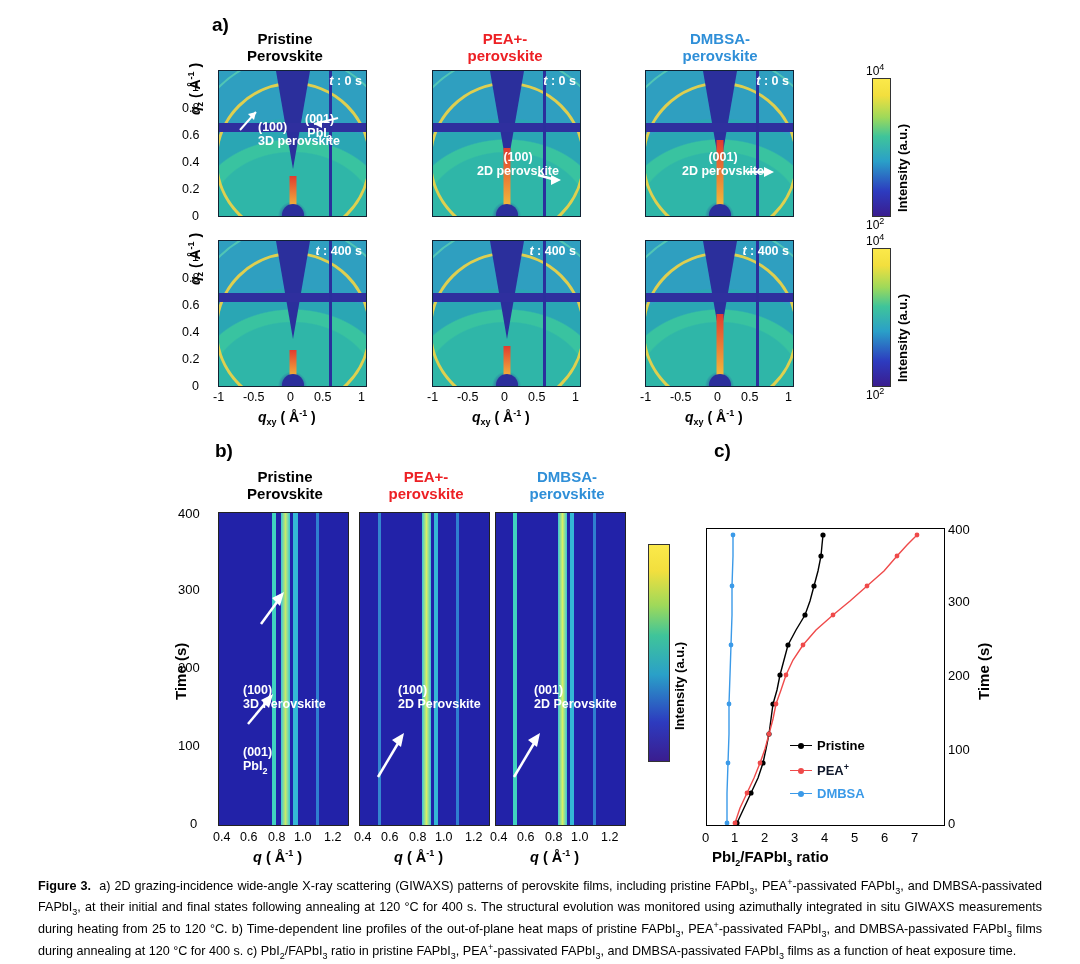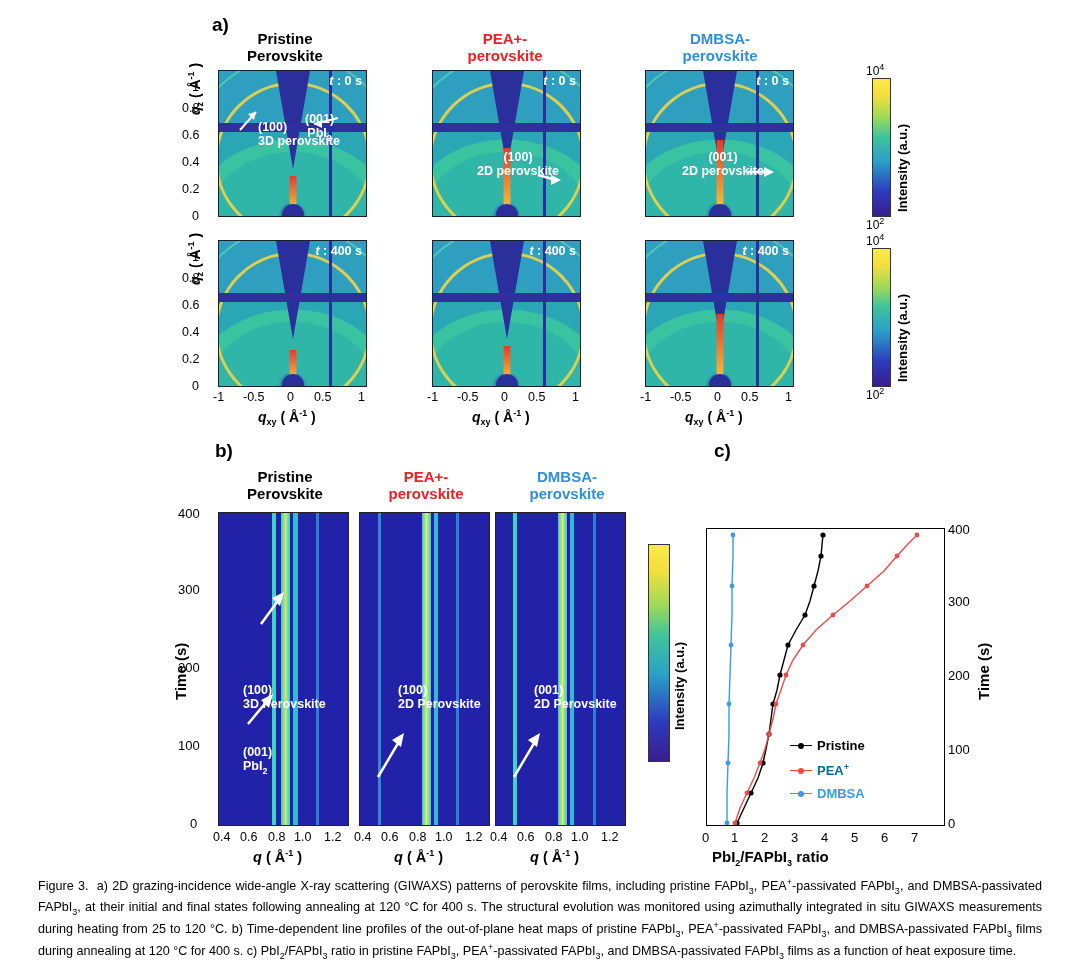--- a/index.html
+++ b/index.html
@@ -71,21 +71,21 @@
   .cplot{position:absolute;border:1px solid #000;background:#fff;overflow:hidden;}
   .legend-row{position:absolute;font-size:13px;font-weight:bold;display:flex;align-items:center;gap:5px;}
   .lg-line{width:22px;height:0;border-top:1.6px solid;}
   .lg-dot{width:6px;height:6px;border-radius:50%;position:absolute;left:8px;}
 
   
   .caption{
     position:absolute;left:38px;top:876px;width:1004px;
     font-size:12.6px;line-height:1.5;text-align:justify;color:#000;
   }
-  .caption b{font-weight:normal;}
+  .caption b{font-weight:bold;}
   sub{font-size:9px;}
   sup{font-size:9px;}
 </style>
 </head>
 <body>
 
 <div class="fig">
 
   <div class="panel-letter" style="left:212px;top:14px;position:absolute;">a)</div>
 
@@ -389,21 +389,21 @@
       </g>
     </svg>
   </div>
 
   <div class="legend-row" style="left:790px;top:738px;color:#000;">
     <span class="lg-line" style="border-color:#000;position:relative;">
       <span class="lg-dot" style="background:#000;top:-3px;"></span>
     </span>
     <span>Pristine</span>
   </div>
-  <div class="legend-row" style="left:790px;top:762px;color:#0369a1;">
+  <div class="legend-row" style="left:790px;top:762px;color:#0f172a;">
     <span class="lg-line" style="border-color:#ef4a4a;position:relative;">
       <span class="lg-dot" style="background:#ef4a4a;top:-3px;"></span>
     </span>
     <span>PEA<sup>+</sup></span>
   </div>
   <div class="legend-row" style="left:790px;top:786px;color:#3b9ae8;">
     <span class="lg-line" style="border-color:#3b9ae8;position:relative;">
       <span class="lg-dot" style="background:#3b9ae8;top:-3px;"></span>
     </span>
     <span>DMBSA</span>

